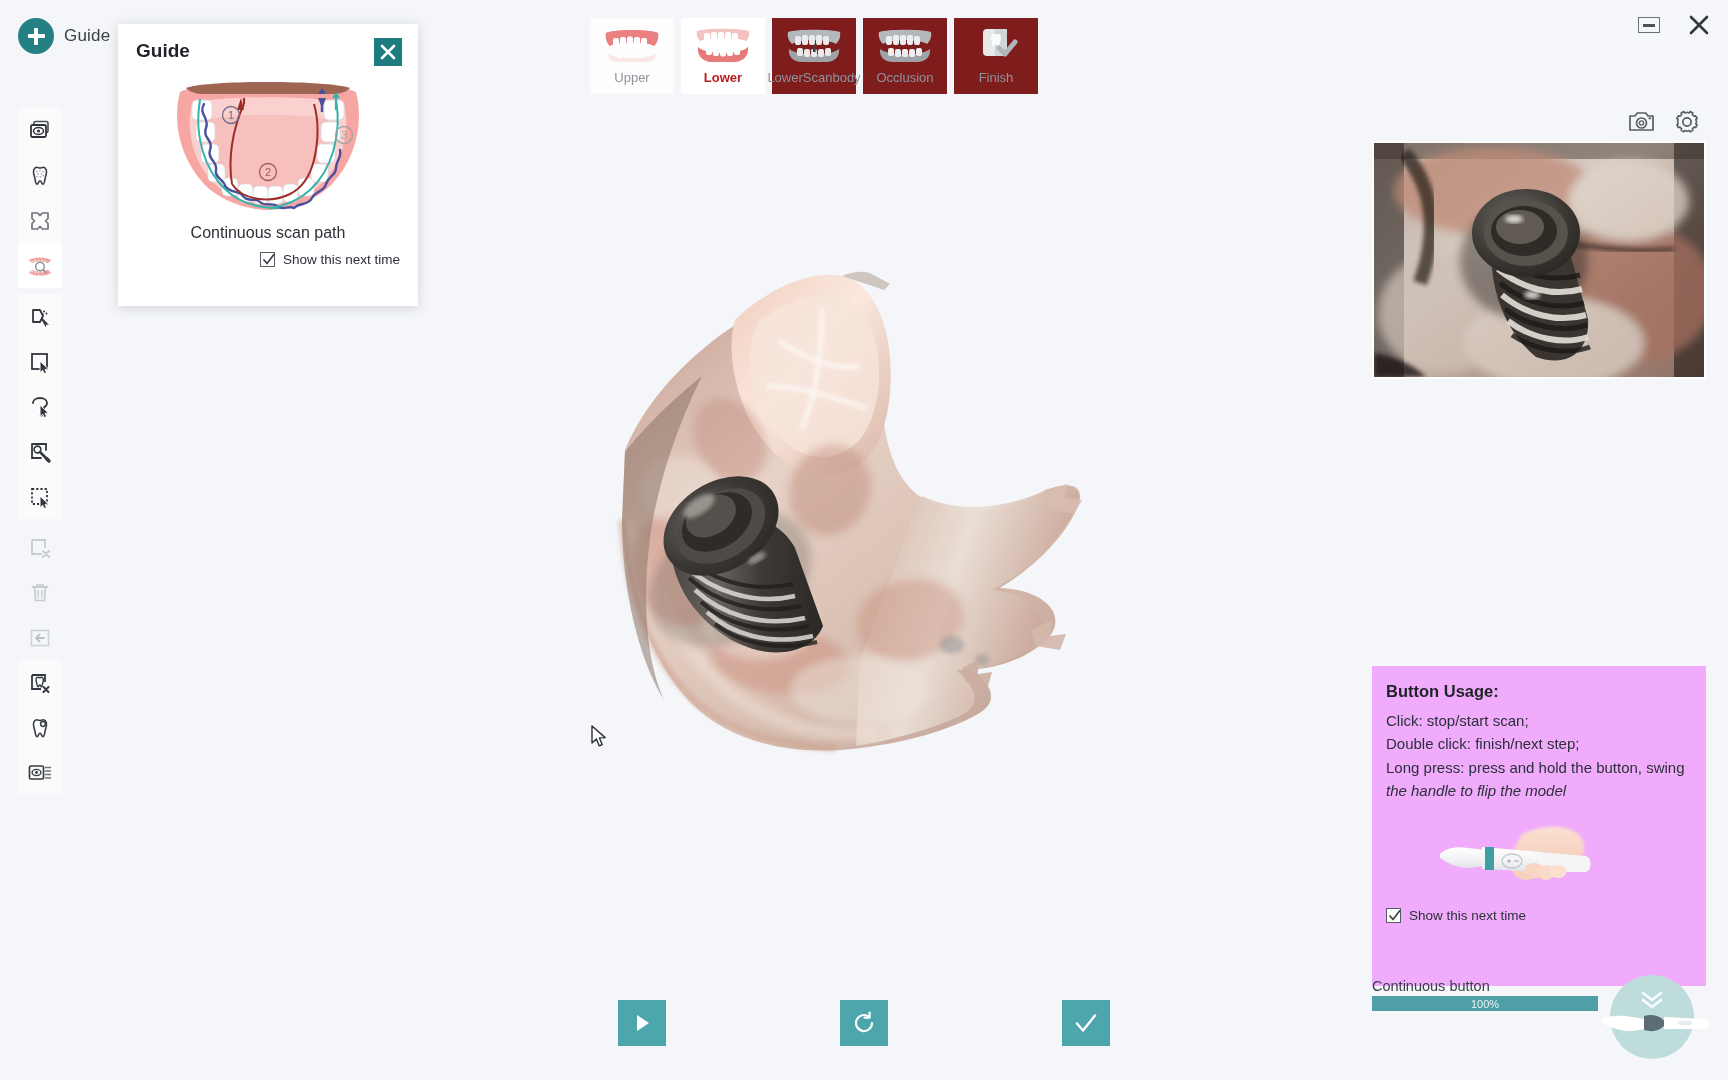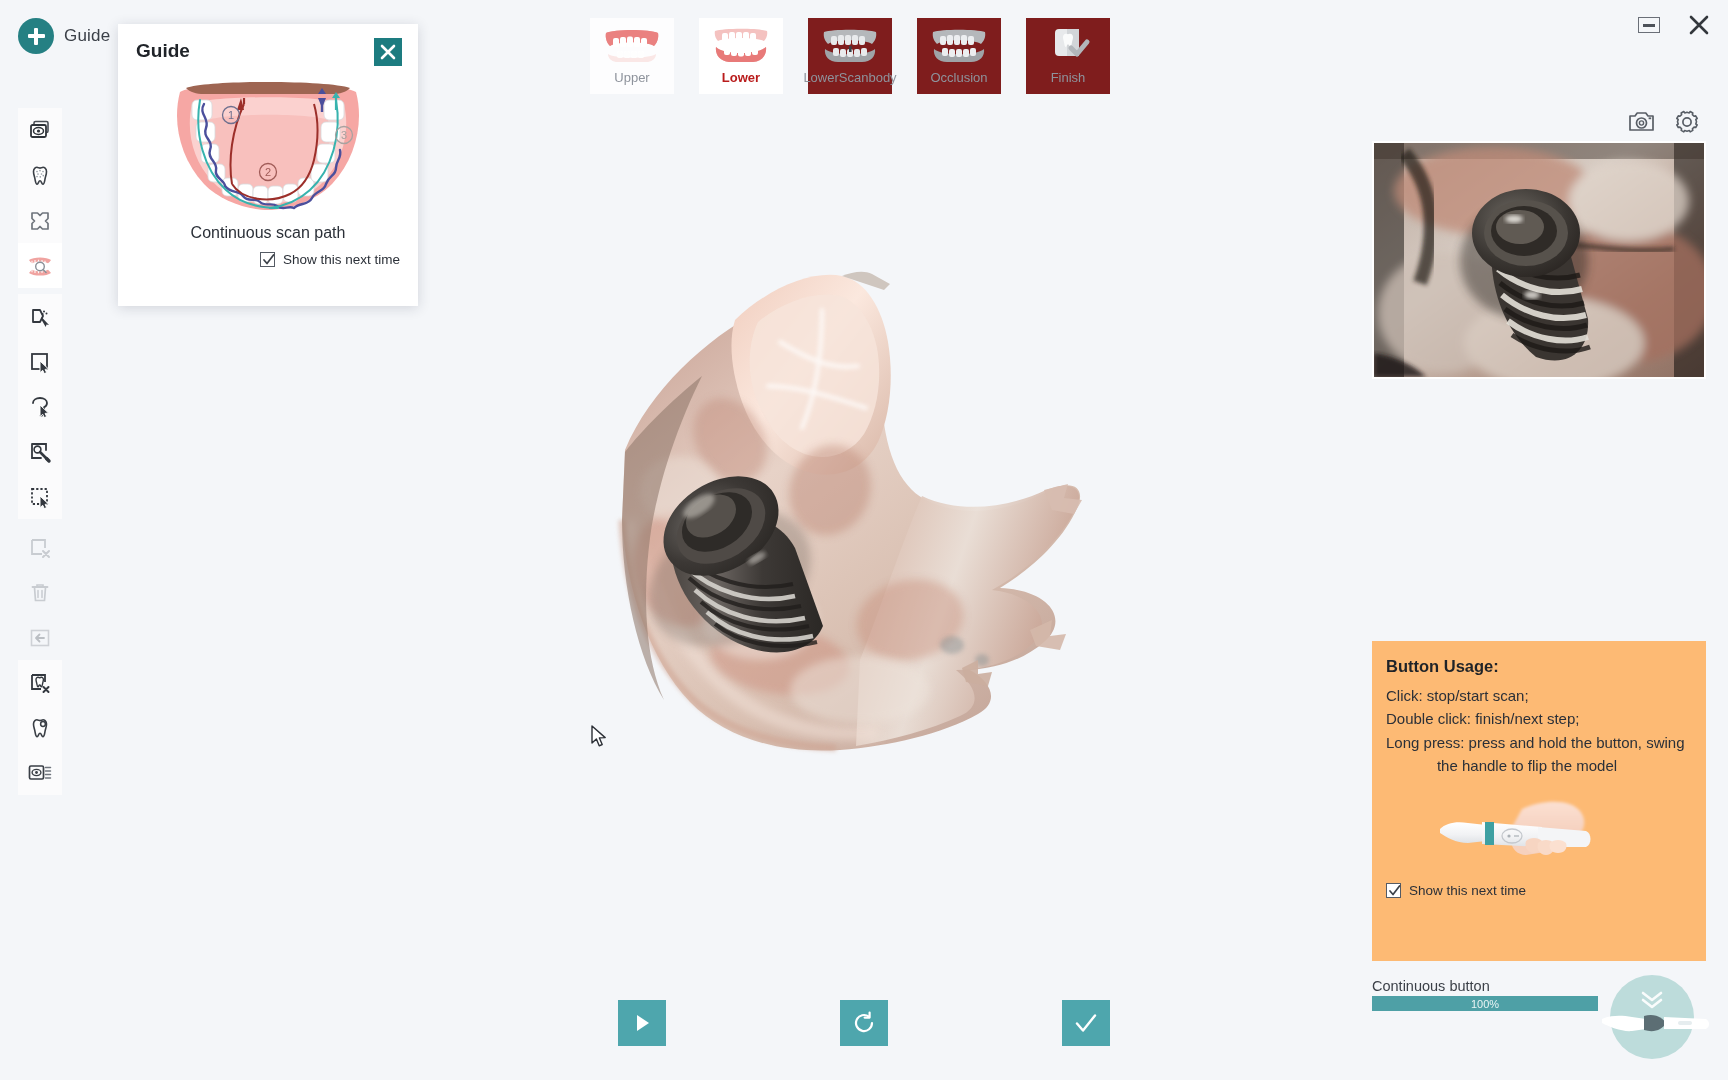--- a/index.html
+++ b/index.html
@@ -36,21 +36,21 @@
   .tool {
     width: 44px; height: 45px; display: flex; align-items: center; justify-content: center;
     background: #fbfbfc; cursor: pointer; position: relative;
   }
   .tool.sel { background: #ffffff; }
   .tool.disabled { opacity: .42; cursor: default; background: #f6f7f9; }
   .tool svg { display: block; }
   .tool-gap { height: 6px; }
 
   
-  .tabbar { position: absolute; left: 590px; top: 18px; display: flex; gap: 25px; z-index: 30; }
+  .tabbar { position: absolute; left: 590px; top: 18px; display: flex; gap: 7px; z-index: 30; }
   .tab {
     width: 84px; height: 76px; background: #7f1d1d;
     display: flex; flex-direction: column; align-items: center; justify-content: flex-start;
     padding-top: 8px; cursor: pointer; position: relative;
   }
   .tab.light { background: #fdfdfe; }
   .tab.active { background: #ffffff; }
   .tab .thumb { width: 66px; height: 38px; display:flex; align-items:center; justify-content:center; }
   .tab .tab-label { font-size: 13px; color: #8e939c; margin-top: 6px; }
   .tab.active .tab-label { color: #b91c1c; font-weight: 600; }
@@ -83,26 +83,26 @@
   
   .rp-icons { position: absolute; right: 26px; top: 108px; display: flex; gap: 16px; align-items: center; z-index: 35; }
   .rp-icon { cursor: pointer; width: 30px; height: 28px; display:flex; align-items:center; justify-content:center; }
 
   .cam-preview {
     position: absolute; left: 1372px; top: 141px; width: 334px; height: 238px;
     border: 2px solid #ffffff; background: #6f5e55; overflow: hidden; z-index: 30;
   }
 
   .usage-card {
-    position: absolute; left: 1372px; top: 641px; width: 334px; height: 320px;
-    background: #fdba74; z-index: 30; padding: 16px 14px 10px 14px;
+    position: absolute; left: 1372px; top: 666px; width: 334px; height: 320px;
+    background: #f0abfc; z-index: 30; padding: 16px 14px 10px 14px;
   }
   .usage-title { font-size: 16.5px; font-weight: 700; color: #1f2328; margin-bottom: 8px; }
   .usage-line { font-size: 15px; color: #2b3038; line-height: 1.55; }
-  .usage-line.indent { text-align: center; padding-right: 24px; }
+  .usage-line.indent { text-align: left; padding-right: 24px; font-style: italic; }
   .usage-art { height: 92px; margin-top: 8px; display:flex; align-items:center; justify-content:center; }
   .usage-check { display: flex; align-items: center; gap: 8px; margin-top: 6px; }
 
   .heating { position: absolute; left: 1372px; top: 978px; width: 336px; z-index: 30; }
   .heating-label { font-size: 14.5px; color: #3b4048; }
   .heating-bar { margin-top: 2px; width: 226px; height: 15px; background: #e3e7ec; position: relative; }
   .heating-fill { position: absolute; left:0; top:0; bottom:0; background: #4ea0a6; }
   .heating-pct { position: absolute; left: 0; right: 0; top: 0; bottom: 0; display:flex; align-items:center; justify-content:center; font-size: 11px; color: #e9f4f4; }
 
   .wand-badge {

